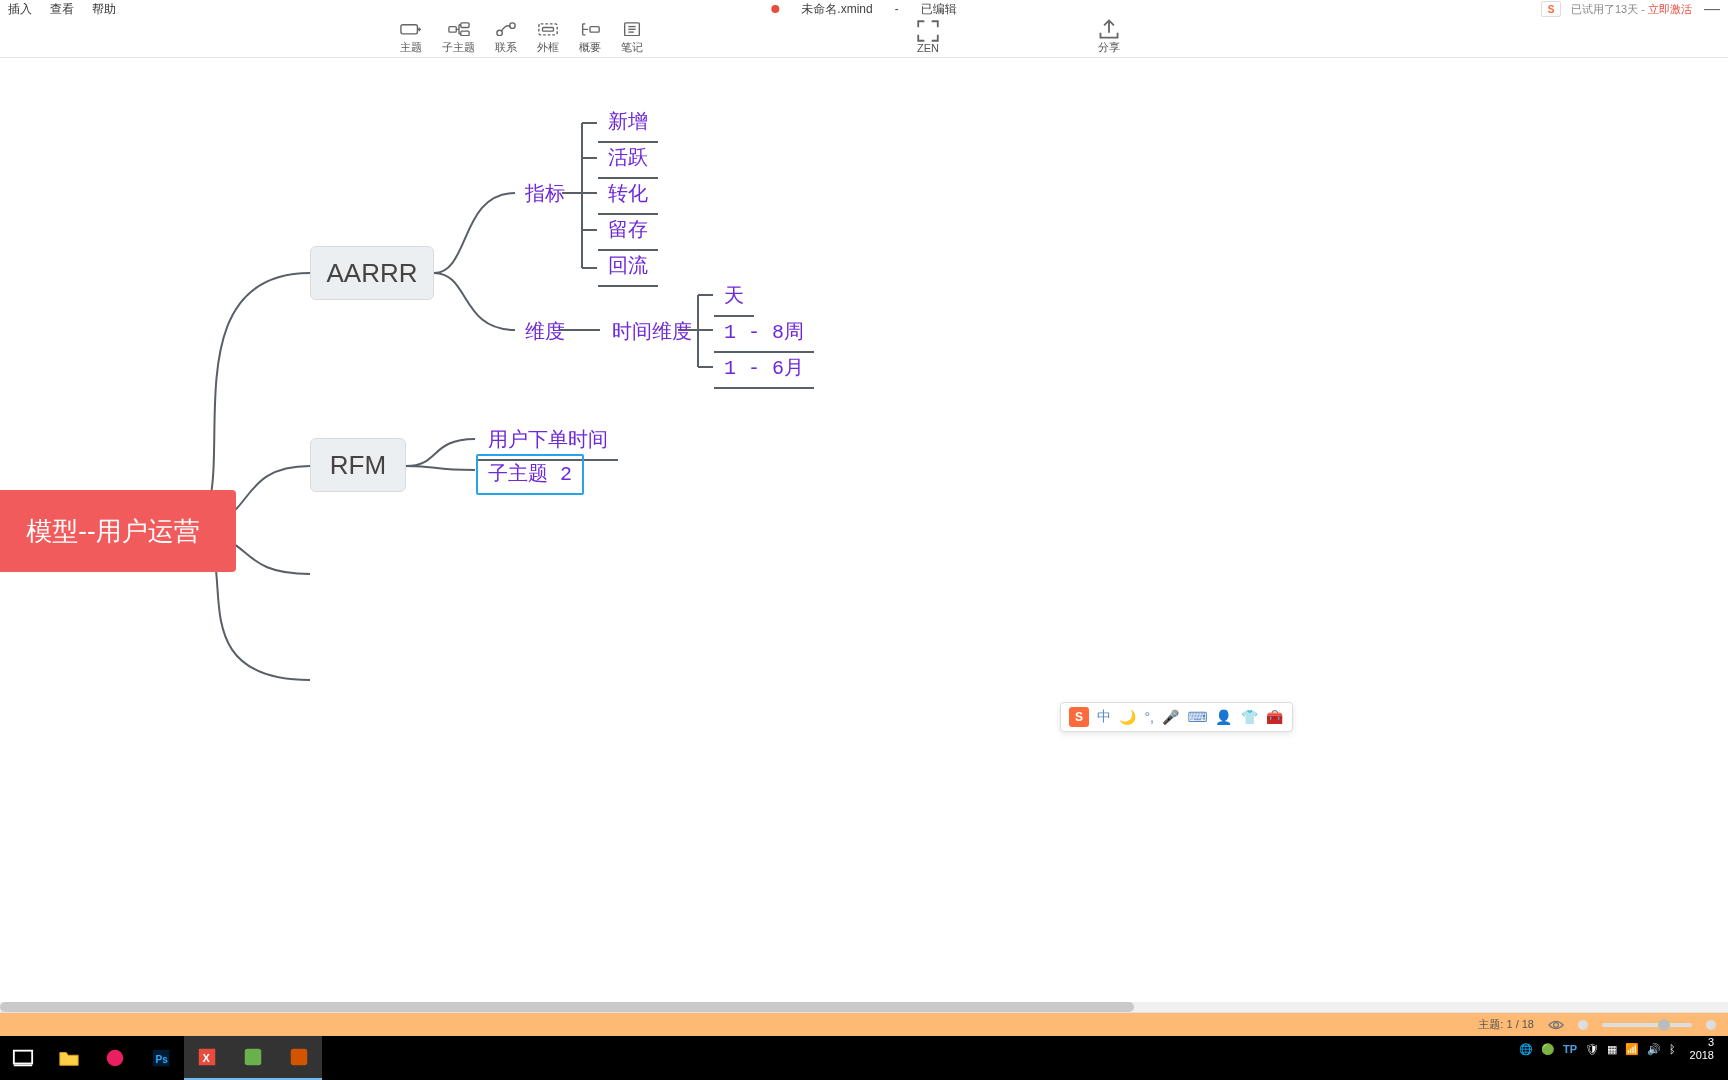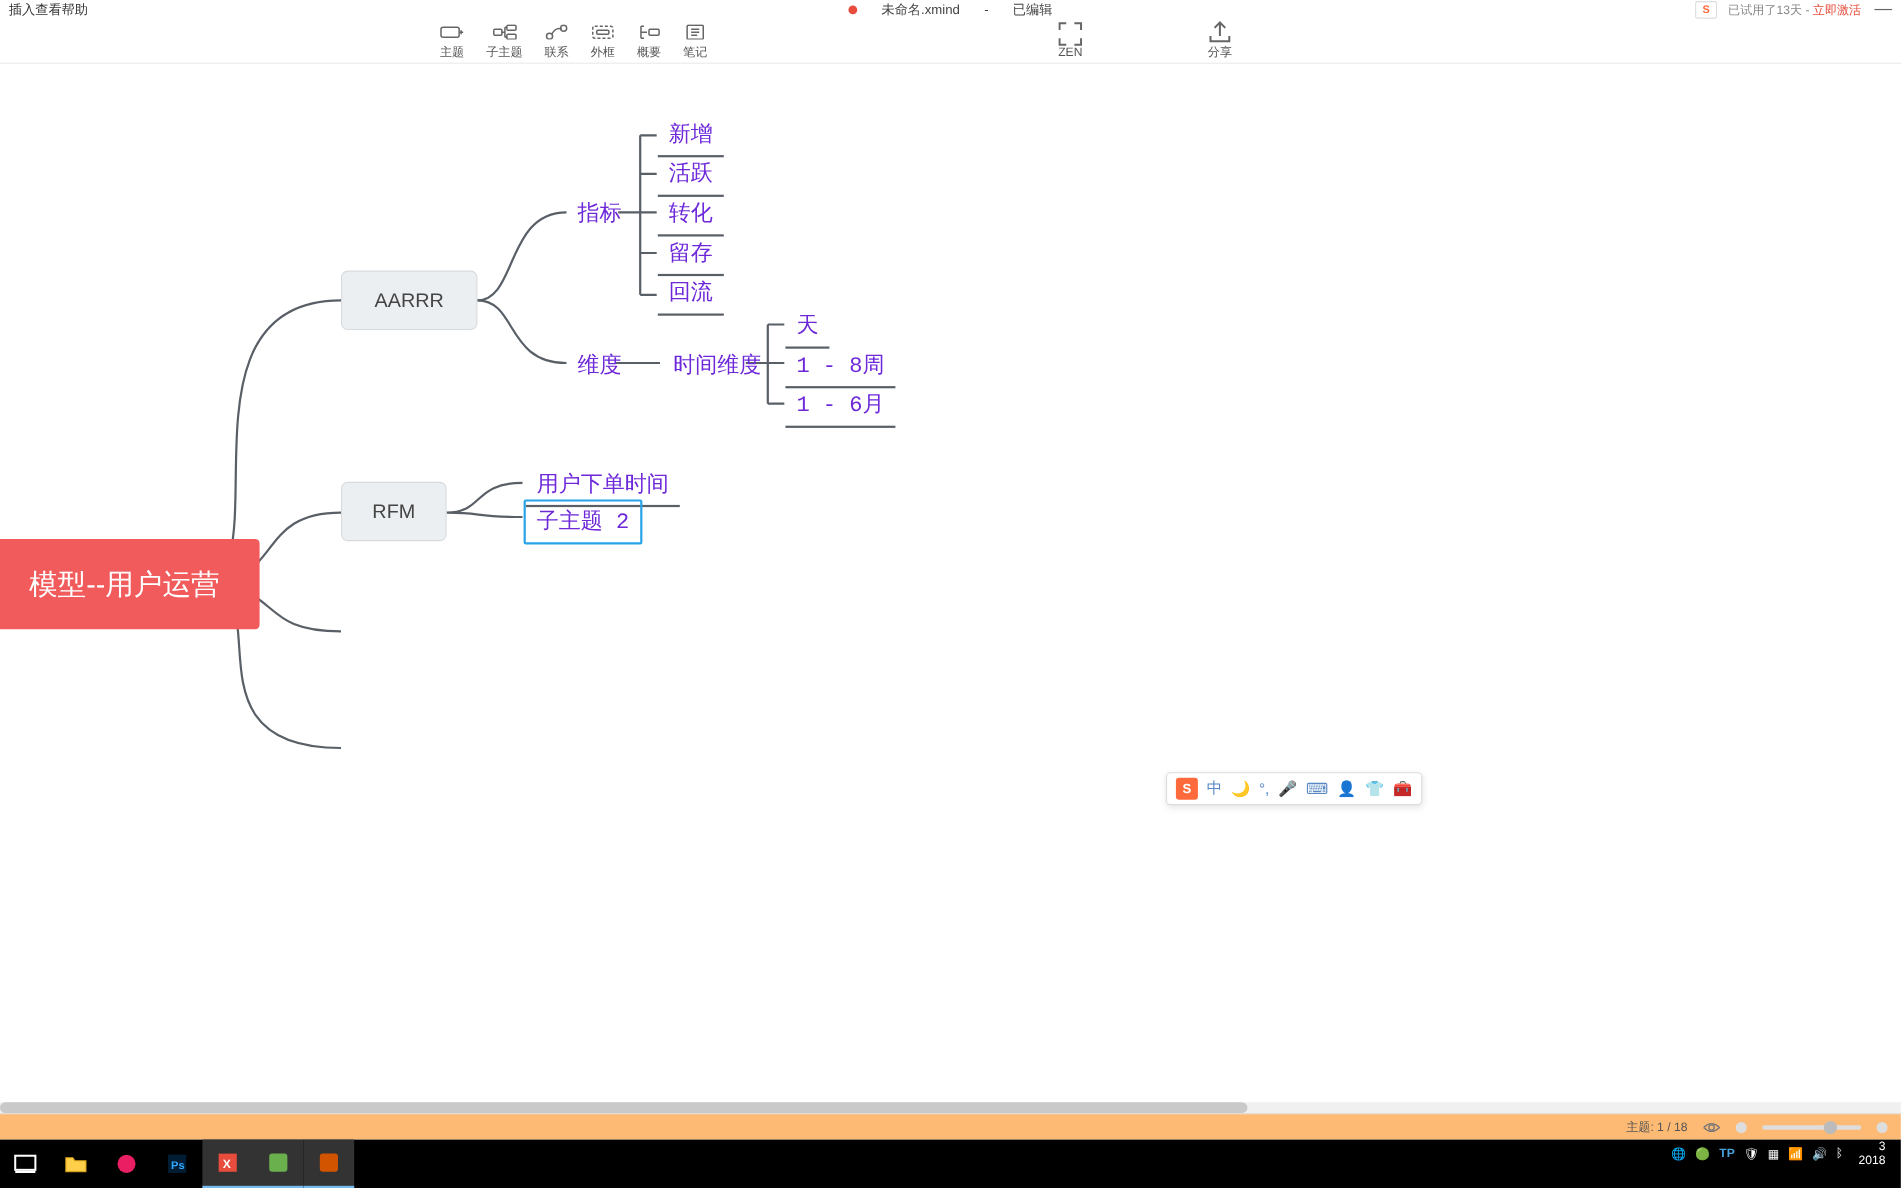--- a/index.html
+++ b/index.html
@@ -1,45 +1,45 @@
 <!DOCTYPE html>
 <html><head>
 <meta charset="utf-8">
 <style>
 * { margin: 0; padding: 0; box-sizing: border-box; font-family: "Microsoft YaHei", "PingFang SC", sans-serif; }
 body { width: 1728px; height: 1080px; background: #fff; position: relative; overflow: hidden; }
 
 
 .menubar { height: 18px; display: flex; align-items: center; padding: 0 8px; font-size: 12px; color: #333; position: relative; }
-.menubar .menu-items { display: flex; }
+.menubar .menu-items { display: flex; gap: 18px; }
 .menubar .title-area { position: absolute; left: 50%; transform: translateX(-50%); display: flex; align-items: center; gap: 22px; font-size: 12px; color: #444; }
 .menubar .red-dot { width: 8px; height: 8px; border-radius: 50%; background: #e74c3c; }
 .menubar .right-area { position: absolute; right: 6px; display: flex; align-items: center; gap: 10px; }
 .menubar .sogou-badge { width: 20px; height: 16px; background: #fff; border: 1px solid #ddd; border-radius: 2px; display: flex; align-items: center; justify-content: center; color: #ff6a3d; font-weight: bold; font-size: 10px; }
 .menubar .trial { font-size: 11px; color: #888; }
 .menubar .trial .link { color: #e74c3c; }
 .menubar .min-btn { width: 20px; text-align: center; font-size: 16px; color: #666; }
 
 
 .toolbar { height: 40px; display: flex; align-items: center; position: relative; border-bottom: 1px solid #e6e6e6; }
 .toolbar .tool-group { display: flex; gap: 20px; position: absolute; }
 .toolbar .tool-group.left { left: 400px; }
-.toolbar .tool-group.zen { left: 962px; }
+.toolbar .tool-group.zen { left: 917px; }
 .toolbar .tool-group.share { left: 1098px; }
 .tool-btn { display: flex; flex-direction: column; align-items: center; gap: 2px; font-size: 11px; color: #555; cursor: pointer; }
 .tool-btn .ico { width: 22px; height: 18px; display: flex; align-items: center; justify-content: center; }
 .tool-btn svg { stroke: #666; fill: none; stroke-width: 1.5; }
 
 
 .canvas { position: absolute; top: 58px; left: 0; right: 0; bottom: 34px; background: #fff; overflow: hidden; }
 
 
 .node { position: absolute; display: flex; align-items: center; justify-content: center; border-radius: 6px; font-size: 20px; color: #444; }
 .root { background: #f15b5b; color: #fff; font-size: 26px; padding: 18px 22px; left: -10px; top: 432px; width: 246px; height: 82px; border-radius: 4px; }
-.branch { background: #eceff1; border: 1px solid #d8dbdd; padding: 14px 26px; font-size: 18px; }
+.branch { background: #eceff1; border: 1px solid #d8dbdd; padding: 14px 26px; font-size: 26px; }
 .leaf-text { position: absolute; font-size: 20px; color: #6d28d9; border-bottom: 2px solid #595f66; padding: 4px 10px 6px; font-family: Liberation Mono, monospace; }
 .editing { border: 2px solid #29a3e8; border-bottom: 2px solid #29a3e8; }
 
 
 .connectors { position: absolute; top: 0; left: 0; width: 100%; height: 100%; pointer-events: none; }
 .connectors path { stroke: #595f66; stroke-width: 2; fill: none; }
 
 
 .hscroll { position: absolute; left: 0; right: 0; bottom: 24px; height: 10px; background: #f0f0f0; }
 .hscroll .thumb { position: absolute; top: 0; height: 10px; background: #c9c9c9; border-radius: 5px; }

